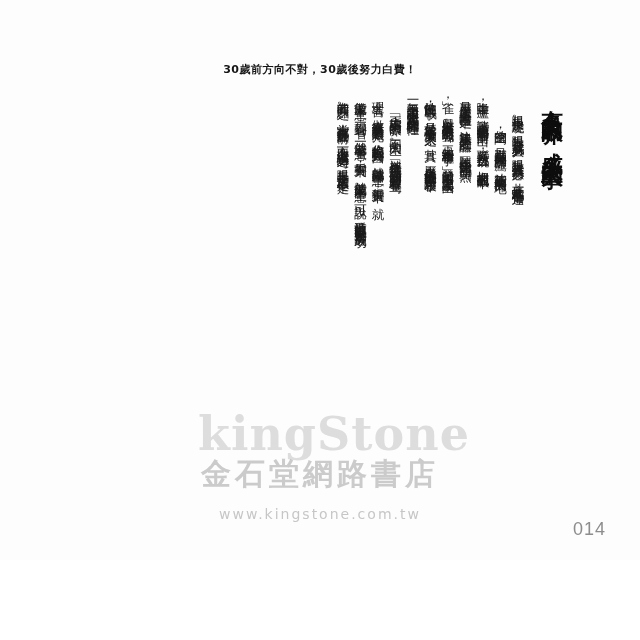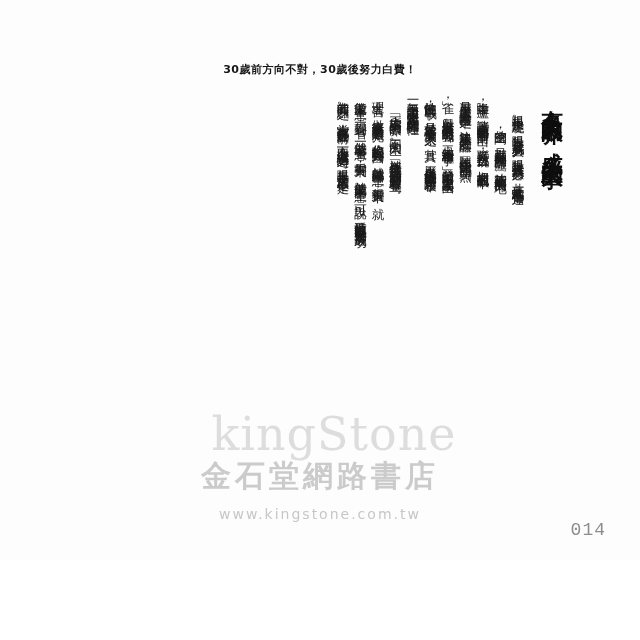--- a/index.html
+++ b/index.html
@@ -81,28 +81,28 @@
     position: absolute;
     left: 0;
     bottom: 38px;
     width: 640px;
     text-align: center;
     pointer-events: none;
   }
   .wm-line1 {
     font-family: "DejaVu Serif", "Liberation Serif", serif;
     font-size: 46px;
-    font-weight: normal;
+    font-weight: bold;
     color: rgba(150,150,150,0.30);
     letter-spacing: 1px;
     line-height: 1;
     padding-left: 28px;
   }
   .wm-line2 {
-    font-family: Liberation Serif, serif;
+    font-family: Liberation Mono, monospace;
     font-size: 30px;
     font-weight: bold;
     color: rgba(120,120,120,0.38);
     letter-spacing: 4px;
     line-height: 1.15;
     margin-top: 2px;
   }
   .wm-line3 {
     font-family: "DejaVu Sans", "Liberation Sans", sans-serif;
     font-size: 14px;
@@ -110,21 +110,21 @@
     letter-spacing: 2px;
     margin-top: 13px;
   }
 
   .page-number {
     position: absolute;
     right: 34px;
     bottom: 20px;
     font-size: 18px;
     color: #8d8d8d;
-    font-family: Liberation Mono, monospace;
+    font-family: Liberation Sans, sans-serif;
     letter-spacing: 1px;
   }
 </style>
 </head>
 <body>
 
 <div class="page">
 
   <div class="running-header">30歲前方向不對，30歲後努力白費！</div>
 

